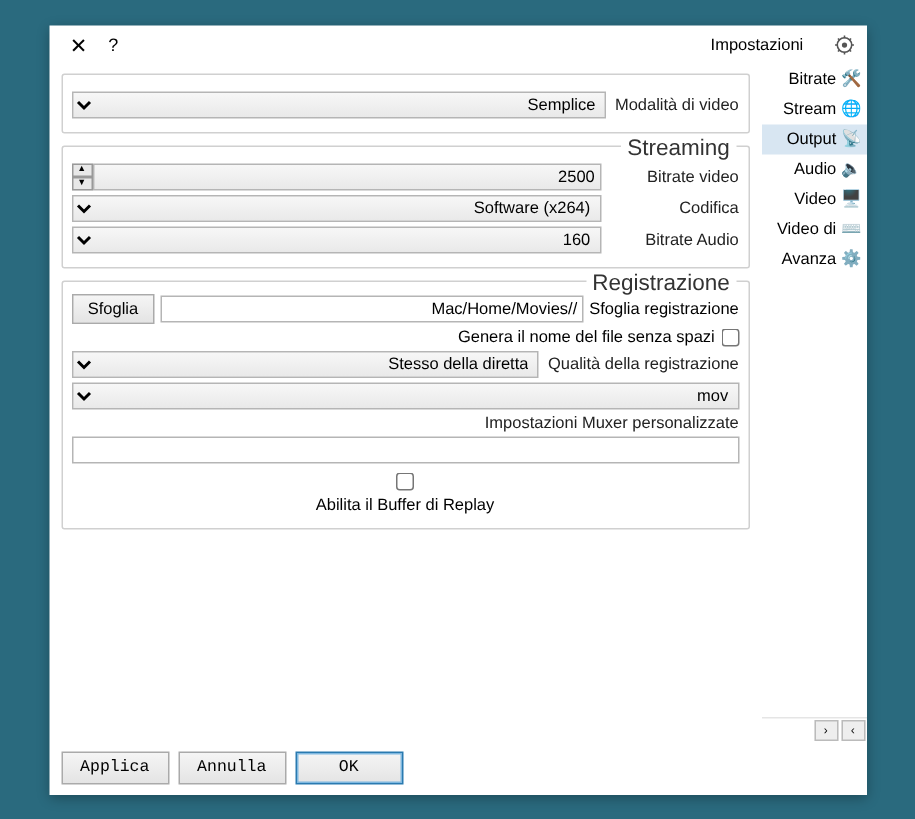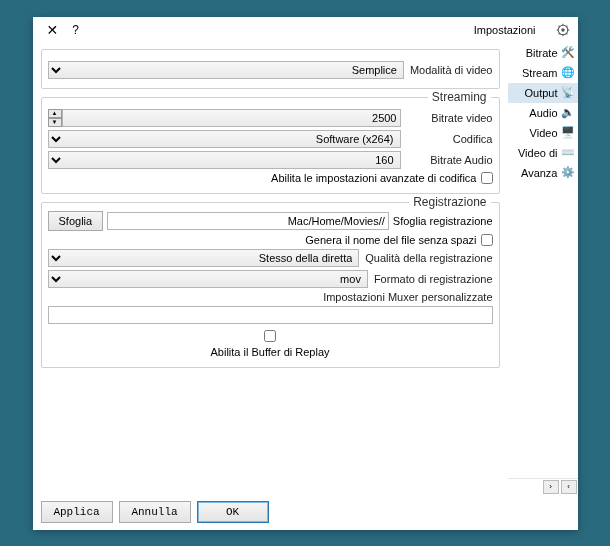--- a/index.html
+++ b/index.html
@@ -102,21 +102,21 @@
     margin-bottom: 8px;
     padding: 8px 6px 6px 6px;
     position: relative;
   }
   .group > .legend {
     position: absolute;
     top: -8px;
     right: 8px;
     background: #fff;
     padding: 0 4px;
-    font-size: 12px;
+    font-size: 15px;
     color: #333;
   }
   .row {
     display: flex;
     align-items: center;
     gap: 6px;
     margin: 3px 0;
     direction: rtl;
     justify-content: flex-start;
   }
@@ -330,45 +330,40 @@
           <select class="ctl">
             <option>Software (x264)</option>
           </select>
         </div>
         <div class="row">
           <span class="lbl shrinkw">Bitrate Audio</span>
           <select class="ctl">
             <option>160</option>
           </select>
         </div>
-        <div class="chk-row">
-          <input type="checkbox" style="">
-          <span class="lbl">Abilita le impostazioni avanzate di codifica</span>
-        </div>
       </div>
 
       <div class="group">
         <span class="legend">Registrazione</span>
         <div class="path-row">
           <span class="lbl">Sfoglia registrazione</span>
           <input class="path" value="//Mac/Home/Movies" style="">
           <button class="browse">Sfoglia</button>
         </div>
         <div class="chk-row">
           <input type="checkbox" style="">
           <span class="lbl">Genera il nome del file senza spazi</span>
         </div>
         <div class="row">
           <span class="lbl">Qualità della registrazione</span>
           <select class="ctl">
             <option>Stesso della diretta</option>
           </select>
         </div>
         <div class="row">
-          <span class="lbl">Formato di registrazione</span>
           <select class="ctl">
             <option>mov</option>
           </select>
         </div>
         <div class="row">
           <span class="lbl">Impostazioni Muxer personalizzate</span>
         </div>
         <input class="mux" value="" style="">
         <div class="chk-row" style="margin-top:6px;flex-direction:column;">
           <input type="checkbox" style="">

